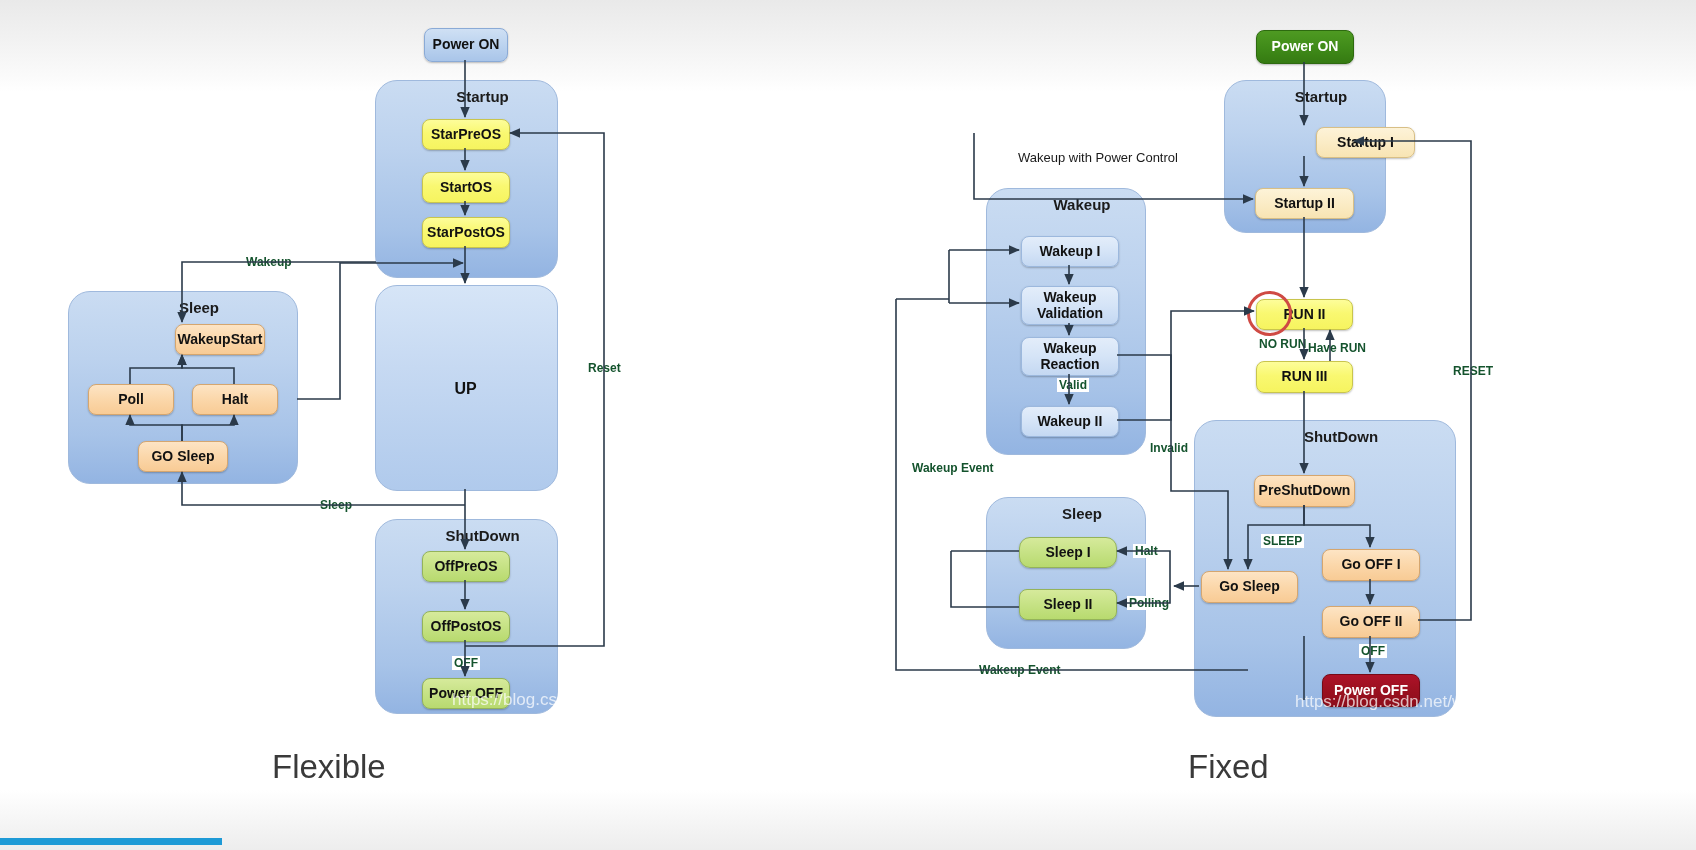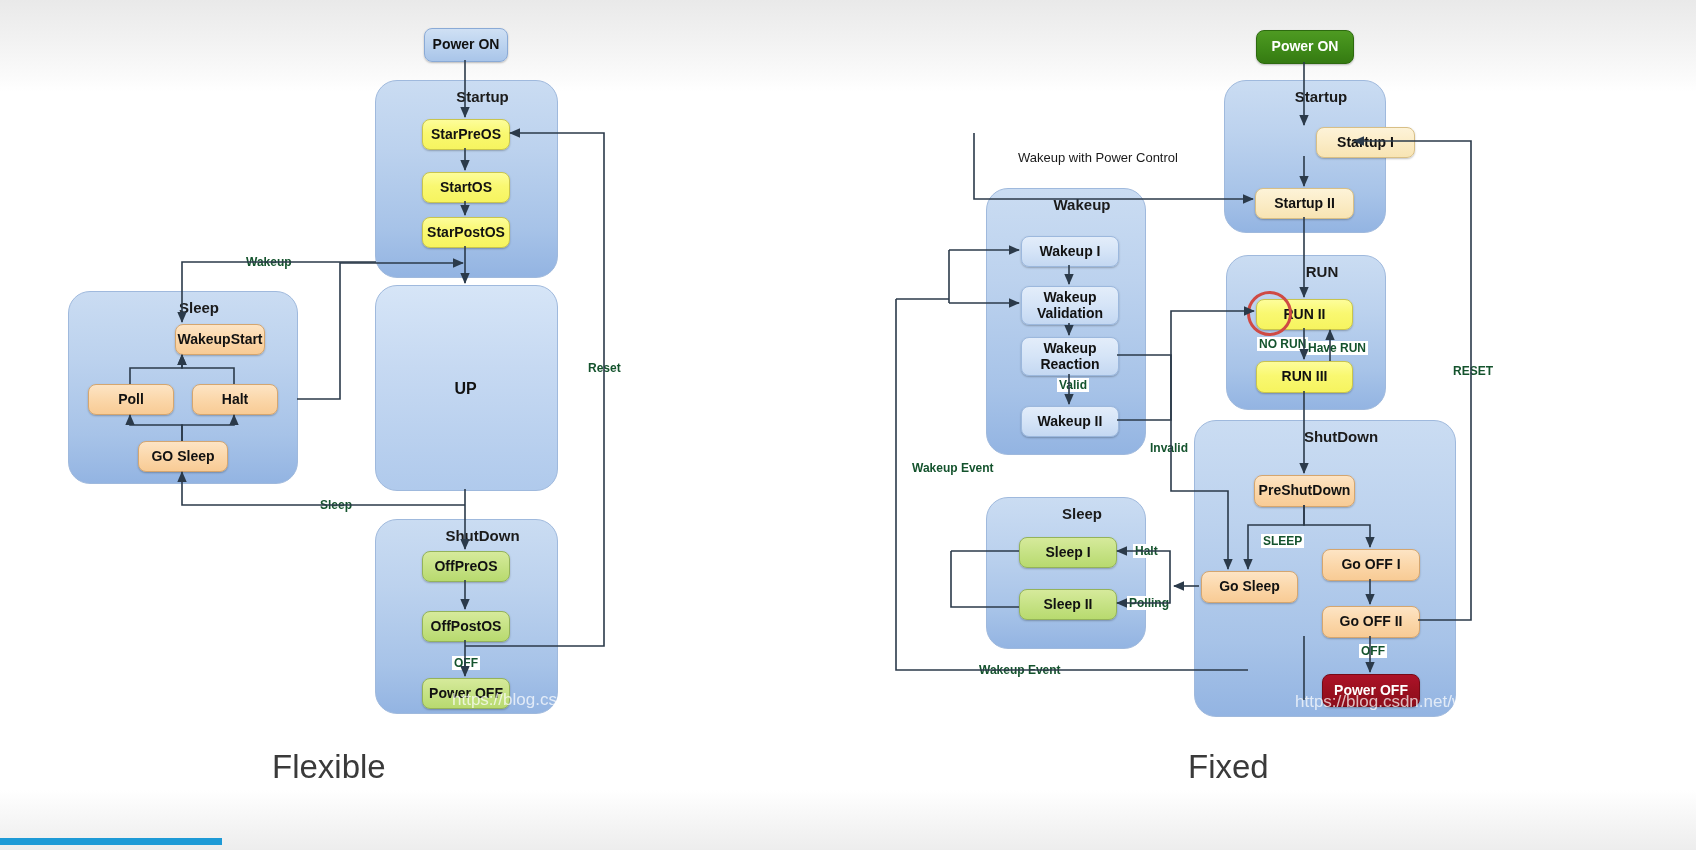--- a/index.html
+++ b/index.html
@@ -137,31 +137,28 @@
   <div class="node n-cream" style="left:1255px;top:188px;width:97px;height:29px;">Startup II</div>
 
   <div class="group" style="left:986px;top:188px;width:158px;height:265px;">
     <div class="group-title">Wakeup</div>
   </div>
   <div class="node n-blue" style="left:1021px;top:236px;width:96px;height:29px;">Wakeup I</div>
   <div class="node n-blue" style="left:1021px;top:286px;width:96px;height:37px;">Wakeup Validation</div>
   <div class="node n-blue" style="left:1021px;top:337px;width:96px;height:37px;">Wakeup Reaction</div>
   <div class="node n-blue" style="left:1021px;top:406px;width:96px;height:29px;">Wakeup II</div>
 
-  <div class="group" style="left:1226px;top:255px;width:158px;height:153px;">
-    <div class="group-title">RUN</div>
-  </div>
   <div class="node n-yellow" style="left:1256px;top:299px;width:95px;height:29px;text-align:center;">RUN II</div>
   <div class="annot-circle" style="left:1247px;top:291px;width:39px;height:39px;"></div>
   <div class="node n-yellow" style="left:1256px;top:361px;width:95px;height:30px;">RUN III</div>
 
   <div class="group" style="left:986px;top:497px;width:158px;height:150px;">
     <div class="group-title">Sleep</div>
   </div>
-  <div class="node n-green" style="left:1019px;top:537px;width:96px;height:29px;">Sleep I</div>
+  <div class="node n-green" style="left:1019px;top:537px;width:96px;height:29px;border-radius:11px;">Sleep I</div>
   <div class="node n-green" style="left:1019px;top:589px;width:96px;height:29px;">Sleep II</div>
 
   <div class="group" style="left:1194px;top:420px;width:260px;height:295px;">
     <div class="group-title">ShutDown</div>
   </div>
   <div class="node n-peach" style="left:1254px;top:475px;width:99px;height:30px;">PreShutDown</div>
   <div class="node n-peach" style="left:1201px;top:571px;width:95px;height:30px;">Go Sleep</div>
   <div class="node n-peach" style="left:1322px;top:549px;width:96px;height:30px;">Go OFF I</div>
   <div class="node n-peach" style="left:1322px;top:606px;width:96px;height:30px;">Go OFF II</div>
   <div class="node n-darkred" style="left:1322px;top:674px;width:96px;height:31px;">Power OFF</div>

